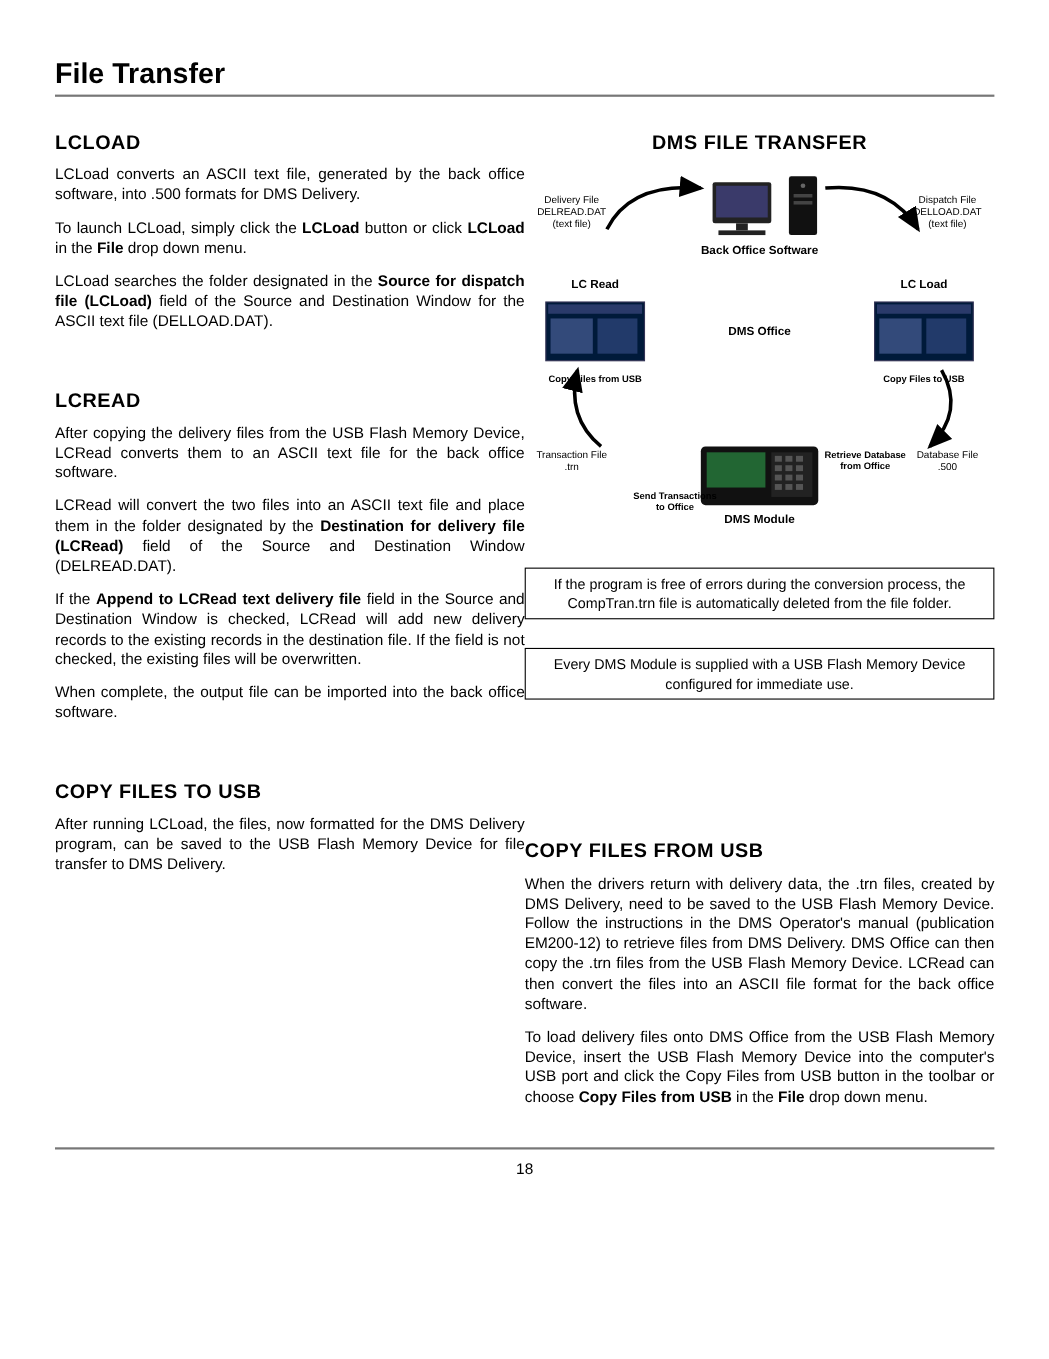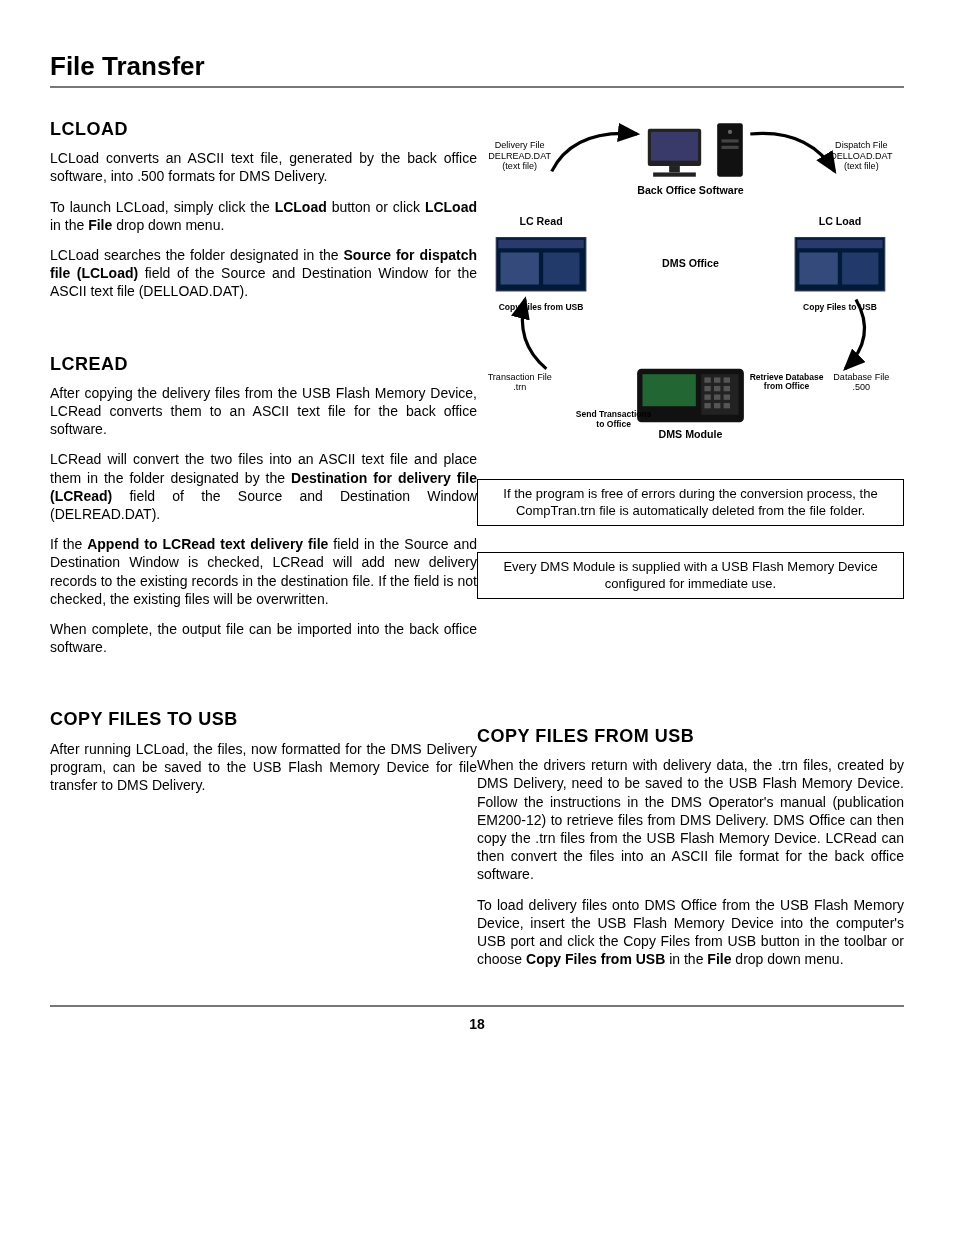--- a/index.html
+++ b/index.html
@@ -54,21 +54,21 @@
     line-height: 1.35;
   }
   .diagram {
     border: none;
     margin-bottom: 30px;
     font-family: Arial, Helvetica, sans-serif;
   }
   .diagram svg { display: block; width: 100%; height: auto; }
   .page-number {
     text-align: center;
-    font-weight: bold;
+    font-weight: normal;
     margin-top: 25px;
     border-top: 2px solid #777;
     padding-top: 8px;
     font-size: 14px;
   }
   
   .svg-bold { font-weight: bold; font-size: 10px; }
   .svg-small { font-size: 8.5px; }
   .svg-tiny { font-size: 8px; }
 </style>
@@ -104,20 +104,21 @@
 
     <div class="spacer"></div>
 
     <h2 class="section">COPY FILES TO USB</h2>
     <p>After running LCLoad, the files, now formatted for the DMS Delivery program, can be saved to the USB Flash Memory Device for file transfer to DMS Delivery.</p>
 
   </div>
 
   <div class="col">
 
+    <h2 class="section center">DMS FILE TRANSFER</h2>
 
     <div class="diagram">
       <svg viewBox="0 0 400 310" xmlns="http://www.w3.org/2000/svg">
         <defs>
           <marker id="ah" markerWidth="8" markerHeight="8" refX="6" refY="3" orient="auto">
             <path d="M0,0 L7,3 L0,6 Z" fill="#000"></path>
           </marker>
         </defs>
 
         <rect x="160" y="10" width="50" height="35" rx="2" fill="#222"></rect>

